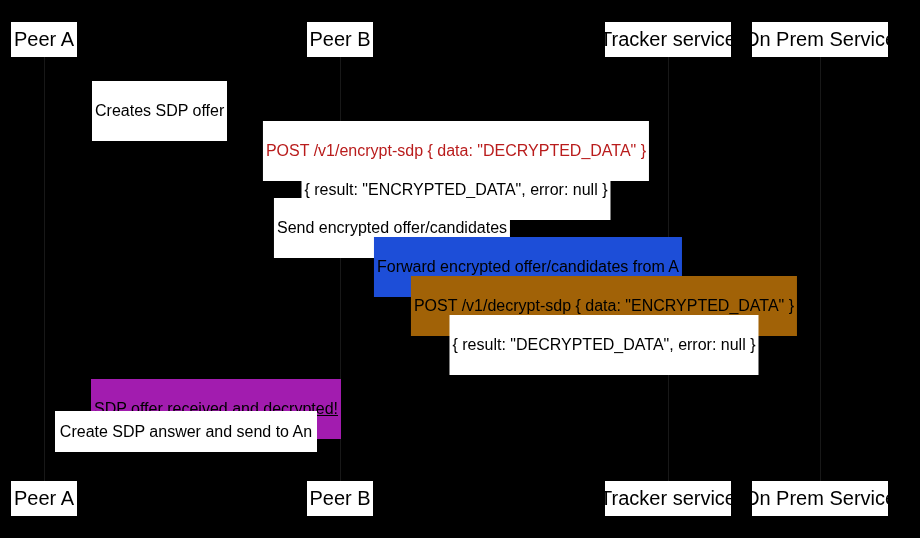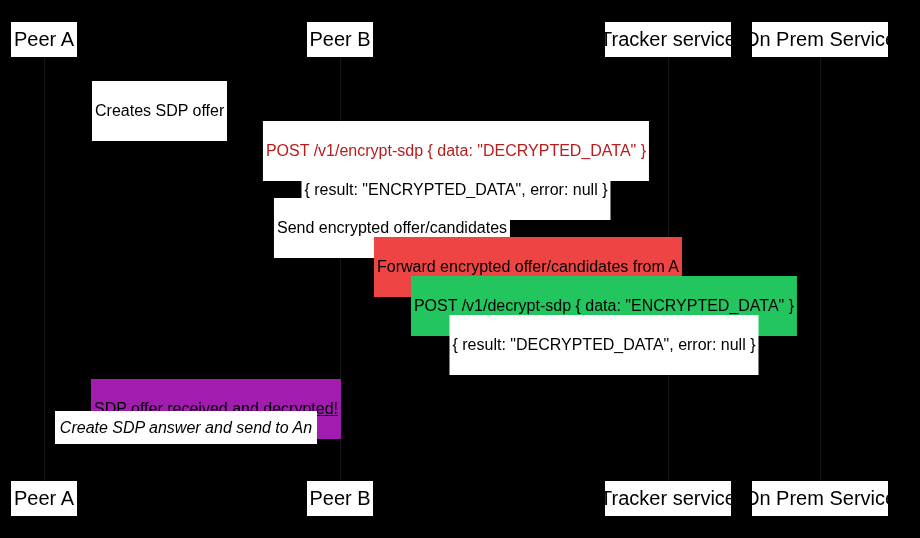--- a/index.html
+++ b/index.html
@@ -71,20 +71,20 @@
     <div class="actor" style="left: 307px; width: 66px; height: 35px; top: 22px; background: rgb(255, 255, 255); color: rgb(0, 0, 0);">Peer B</div>
     <div class="actor" style="left: 307px; width: 66px; height: 35px; top: 481px; background: rgb(255, 255, 255); color: rgb(0, 0, 0);">Peer B</div>
     <div class="actor" style="left: 605px; width: 126px; height: 35px; top: 22px; background: rgb(255, 255, 255); color: rgb(0, 0, 0);">Tracker service</div>
     <div class="actor" style="left: 605px; width: 126px; height: 35px; top: 481px; background: rgb(255, 255, 255); color: rgb(0, 0, 0);">Tracker service</div>
     <div class="actor" style="left: 752px; width: 136px; height: 35px; top: 22px; background: rgb(255, 255, 255); color: rgb(0, 0, 0);">On Prem Service</div>
     <div class="actor" style="left: 752px; width: 136px; height: 35px; top: 481px; background: rgb(255, 255, 255); color: rgb(0, 0, 0);">On Prem Service</div>
     <div class="msg" style="top: 81px; background: rgb(255, 255, 255); color: rgb(0, 0, 0); left: 68px;">Creates SDP offer</div>
     <div class="msg centered" style="top: 121px; background: rgb(255, 255, 255); color: #b91c1c; left: 432px;">POST /v1/encrypt-sdp { data: "DECRYPTED_DATA" }</div>
     <div class="msg centered" style="top: 160px; background: rgb(255, 255, 255); color: rgb(0, 0, 0); left: 432px;">{ result: "ENCRYPTED_DATA", error: null }</div>
     <div class="msg centered" style="top: 198px; background: rgb(255, 255, 255); color: rgb(0, 0, 0); left: 368px;">Send encrypted offer/candidates</div>
-    <div class="msg centered" style="top: 237px; background: #ef4444; color: rgb(0, 0, 0); left: 504px;">Forward encrypted offer/candidates from A</div>
-    <div class="msg centered" style="top: 276px; background: #22c55e; color: rgb(0, 0, 0); left: 580px;">POST /v1/decrypt-sdp { data: "ENCRYPTED_DATA" }</div>
+    <div class="msg centered" style="top: 237px; background: #1d4ed8; color: rgb(0, 0, 0); left: 504px;">Forward encrypted offer/candidates from A</div>
+    <div class="msg centered" style="top: 276px; background: #a16207; color: rgb(0, 0, 0); left: 580px;">POST /v1/decrypt-sdp { data: "ENCRYPTED_DATA" }</div>
     <div class="msg centered" style="top: 315px; background: rgb(255, 255, 255); color: rgb(0, 0, 0); left: 580px;">{ result: "DECRYPTED_DATA", error: null }</div>
     <div class="msg centered" style="top: 379px; background: #a21caf; color: rgb(0, 0, 0); left: 192px; text-decoration: underline;">SDP offer received and decrypted!</div>
-    <div class="note" style="left: 55px; top: 411px; width: 262px; height: 33px; background: rgb(255, 255, 255); color: rgb(0, 0, 0); font-style: italic;">
+    <div class="note" style="left: 55px; top: 411px; width: 262px; height: 41px; background: rgb(255, 255, 255); color: rgb(0, 0, 0);">
       <div>Create SDP answer and send to An</div>
     </div>
   </div>
 
 </body></html>

